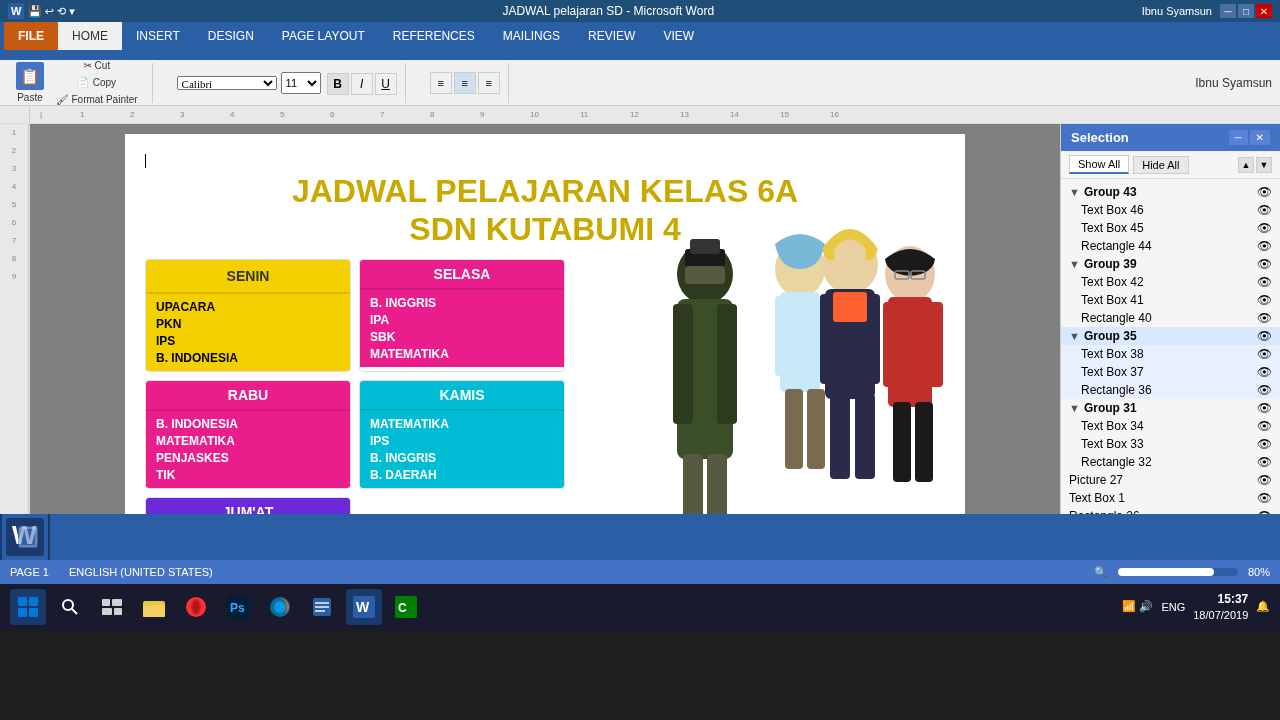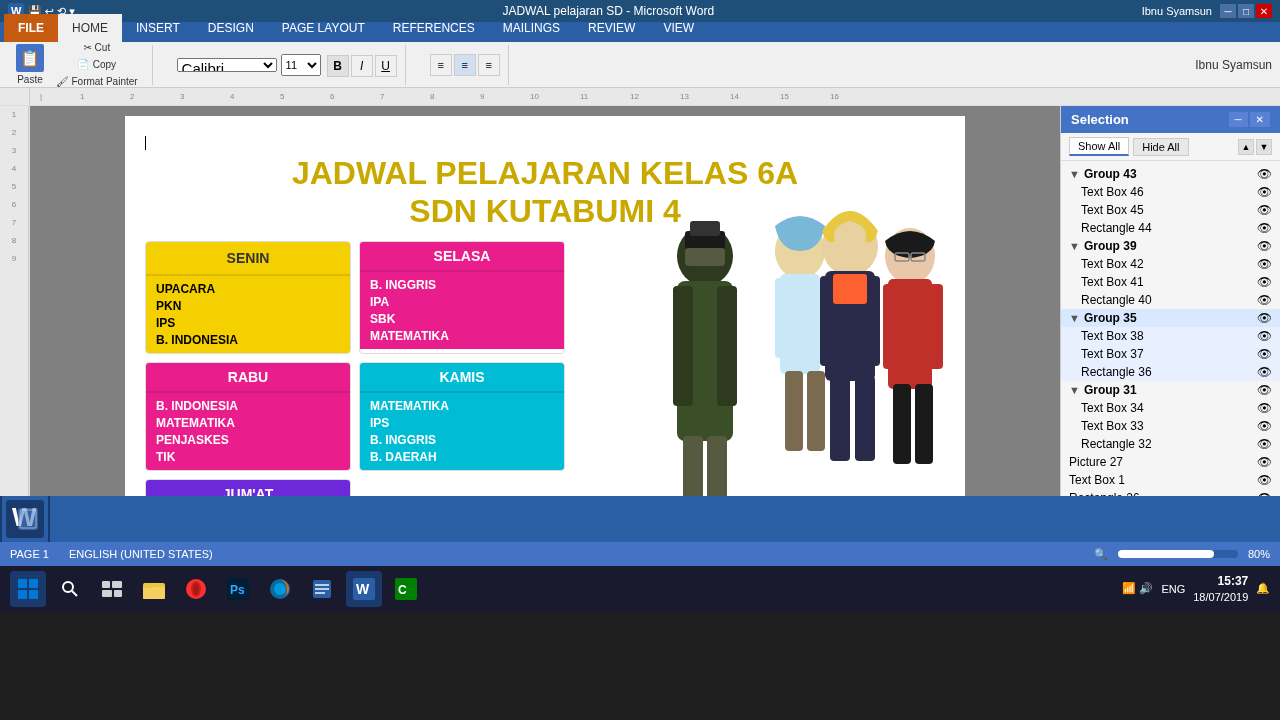--- a/index.html
+++ b/index.html
@@ -17,21 +17,21 @@
       font-size: 12px;
     }
     .title-bar-center { flex: 1; text-align: center; }
     .title-bar-controls { display: flex; gap: 2px; }
     .title-bar-btn { width: 16px; height: 14px; background: #4a6fa5; border: none; color: white; font-size: 10px; cursor: pointer; display: flex; align-items: center; justify-content: center; }
     .title-bar-left { display: flex; align-items: center; gap: 4px; }
     .title-bar-icon { width: 16px; height: 16px; background: #2b5fa5; border-radius: 2px; display: flex; align-items: center; justify-content: center; }
 
     
     .ribbon { background: #2b5fa5; }
-    .ribbon-tabs { display: flex; align-items: flex-end; height: 20px; padding-left: 4px; }
+    .ribbon-tabs { display: flex; align-items: flex-start; height: 38px; padding-left: 4px; }
     .ribbon-tab { padding: 4px 14px; font-size: 12px; color: white; cursor: pointer; height: 28px; display: flex; align-items: center; }
     .ribbon-tab.file { background: #c55a11; padding: 4px 14px; font-weight: bold; color: white; }
     .ribbon-tab.active { background: #f0f0f0; color: #333; }
     .ribbon-commands { background: #f0f0f0; height: 46px; display: flex; align-items: center; padding: 0 8px; gap: 16px; border-bottom: 1px solid #ccc; }
     .ribbon-group { display: flex; align-items: center; gap: 6px; padding: 0 8px; border-right: 1px solid #ccc; height: 40px; }
     .ribbon-btn { padding: 2px 6px; font-size: 11px; background: none; border: none; cursor: pointer; color: #333; display: flex; flex-direction: column; align-items: center; }
     .ribbon-right { margin-left: auto; display: flex; align-items: center; gap: 8px; font-size: 12px; color: #333; }
 
     
     .ruler { height: 18px; background: #f5f5f5; border-bottom: 1px solid #ddd; position: relative; overflow: hidden; }
@@ -140,21 +140,21 @@
       <span style="font-size:10px;color:#333;">Paste</span>
     </div>
     <div style="display:flex;flex-direction:column;gap:2px;">
       <button class="ribbon-btn" style="font-size:10px;">✂ Cut</button>
       <button class="ribbon-btn" style="font-size:10px;">📄 Copy</button>
       <button class="ribbon-btn" style="font-size:10px;">🖌 Format Painter</button>
     </div>
   </div>
   <div class="ribbon-group">
     <div style="display:flex;gap:4px;align-items:center;">
-      <select style="font-size:15px;width:100px;height:14px;">
+      <select style="font-size:11px;width:100px;height:14px;font-family:Liberation Serif, serif;">
         <option>Calibri</option>
       </select>
       <select style="font-size:11px;width:40px;height:22px;">
         <option>11</option>
       </select>
     </div>
     <div style="display:flex;gap:2px;margin-top:2px;">
       <button style="font-weight:bold;font-size:12px;width:22px;height:22px;background:#e0e0e0;border:1px solid #ccc;cursor:pointer;">B</button>
       <button style="font-style:italic;font-size:12px;width:22px;height:22px;background:none;border:1px solid #ccc;cursor:pointer;">I</button>
       <button style="text-decoration:underline;font-size:12px;width:22px;height:22px;background:none;border:1px solid #ccc;cursor:pointer;">U</button>

